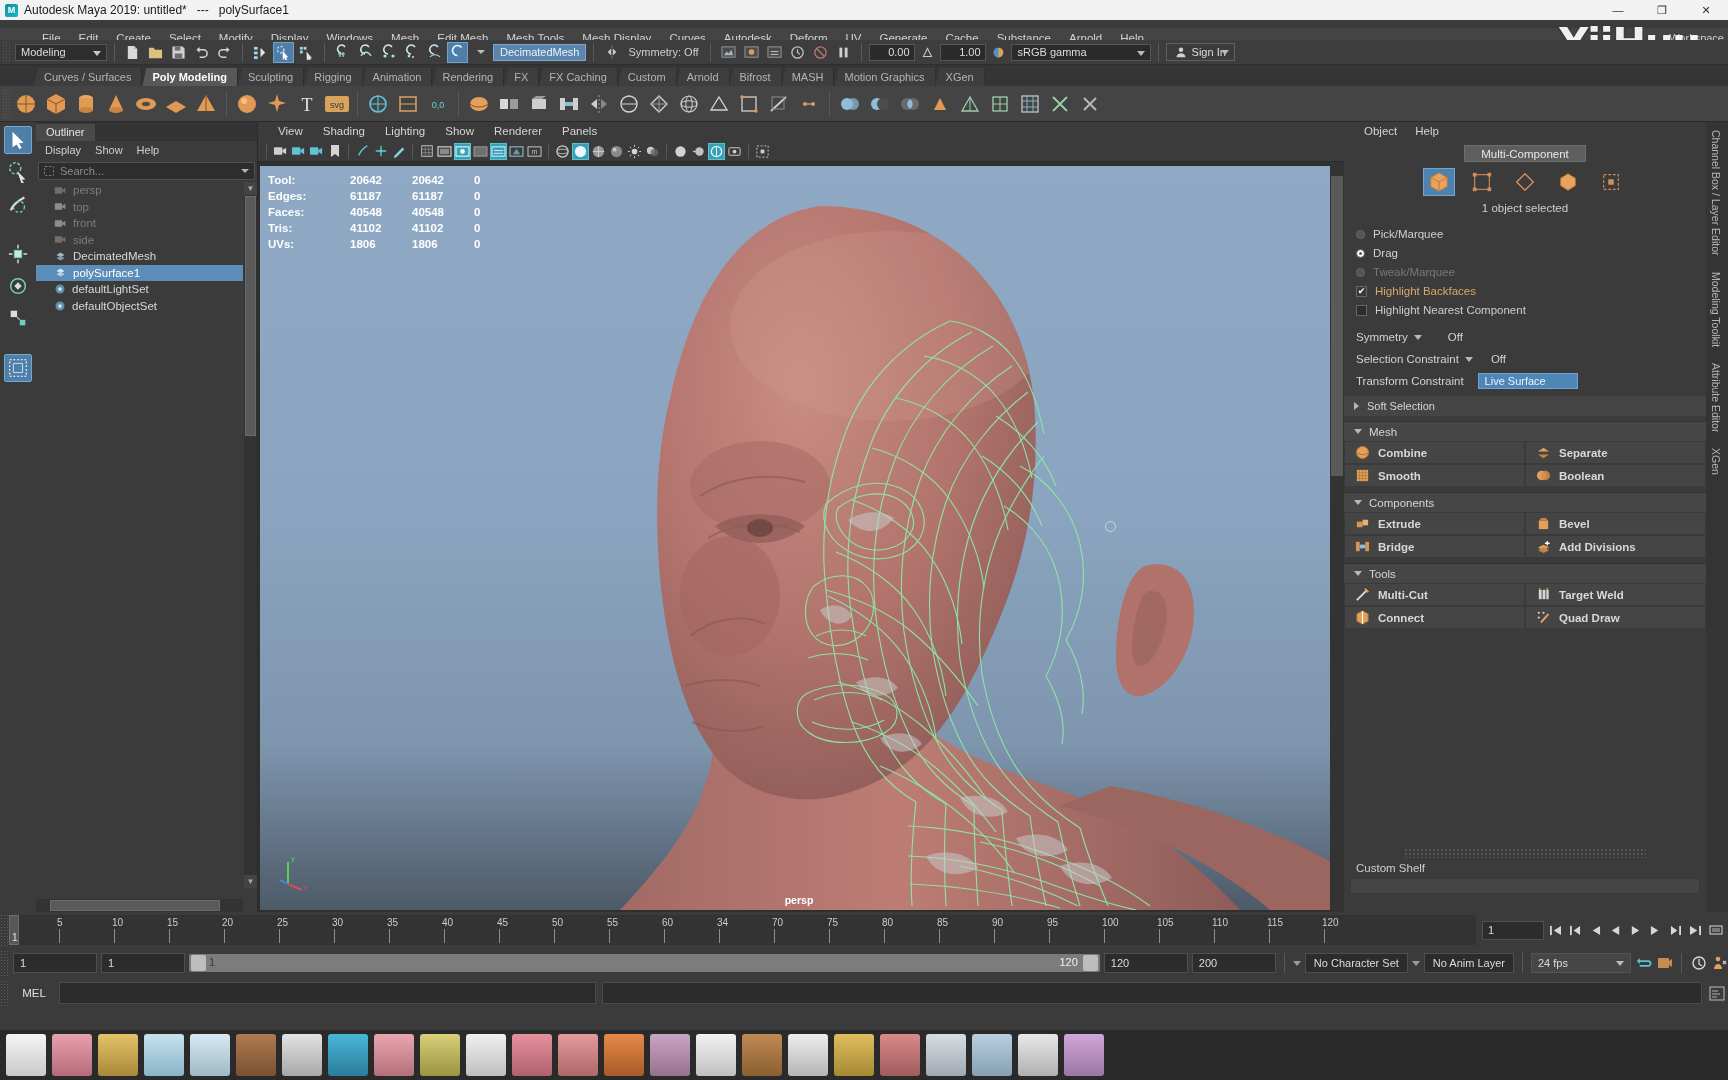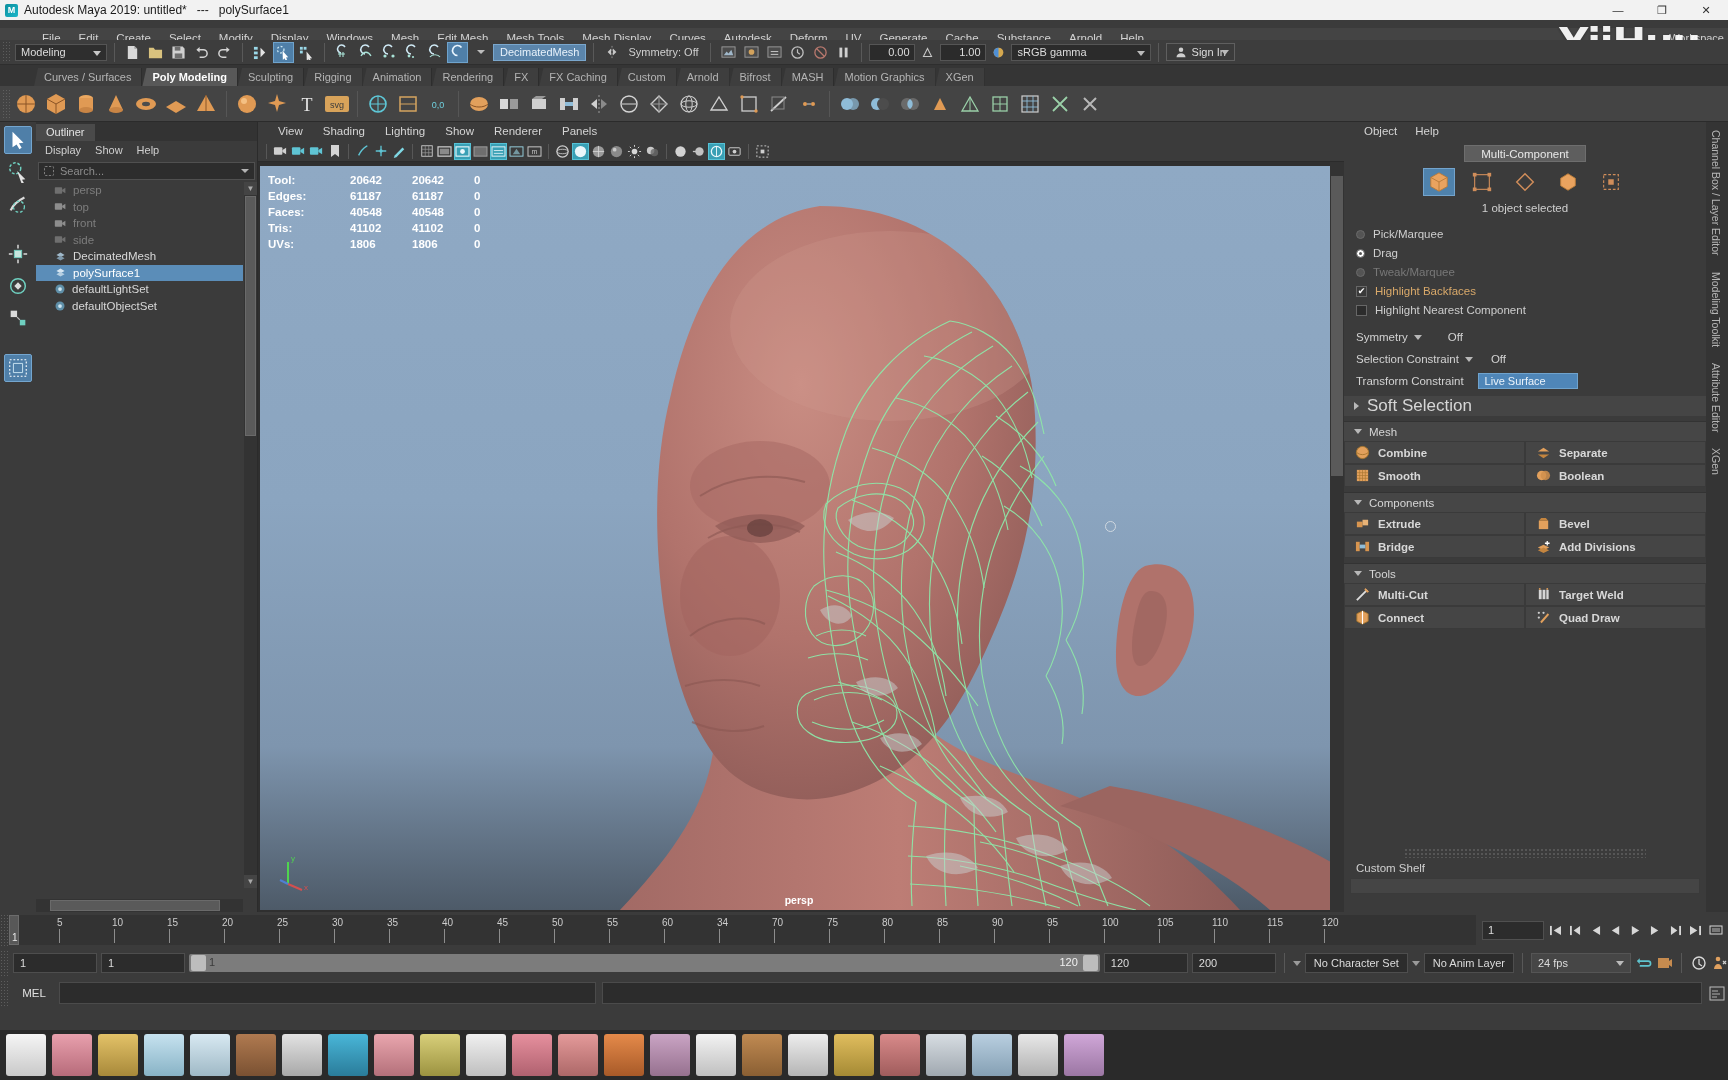--- a/index.html
+++ b/index.html
@@ -172,21 +172,21 @@
   .caret-r{border-top:4px solid transparent;border-bottom:4px solid transparent;border-left:5px solid #b8b8b8;display:inline-block;}
   .pval{color:#d2d2d2;}
   .livefield{height:16px;width:100px;background:#4f86b8;border:1px solid #6fa3cd;color:#eaf3fb;font-size:11px;
     display:flex;align-items:center;padding-left:6px;}
   .sectionbar{height:20px;background:#464646;display:flex;align-items:center;gap:7px;padding-left:10px;
     font-size:11.5px;color:#d6d6d6;margin-top:5px;border-top:1px solid #333;}
   .grid2{display:flex;flex-wrap:wrap;}
   .gbtn{width:50%;height:23px;display:flex;align-items:center;gap:8px;padding-left:10px;
     font-size:11.5px;color:#d8d8d8;background:#454545;border:1px solid #3a3a3a;font-weight:bold;}
   .softsel{height:20px;display:flex;align-items:center;gap:8px;padding-left:10px;background:#454545;
-    font-size:17px;color:#d6d6d6;margin-top:4px;}
+    font-size:11px;color:#d6d6d6;margin-top:4px;}
   .custshelf{position:absolute;left:0;bottom:18px;width:100%;}
   .cs-dots{height:10px;background-image:radial-gradient(#5d5d5d 1px,transparent 1px);background-size:4px 4px;
     margin:0 60px;opacity:.8;}
   .cs-label{font-size:11.5px;color:#cfcfcf;padding-left:12px;margin-top:4px;}
   .cs-strip{height:16px;background:#454545;border:1px solid #3a3a3a;margin:4px 6px 0 6px;}
 
   
   .vtabs{position:absolute;right:0;top:122px;width:22px;height:790px;background:#343434;}
   .vtab{writing-mode:vertical-rl;font-size:10.5px;color:#b6b6b6;padding:8px 4px;white-space:nowrap;}
 

